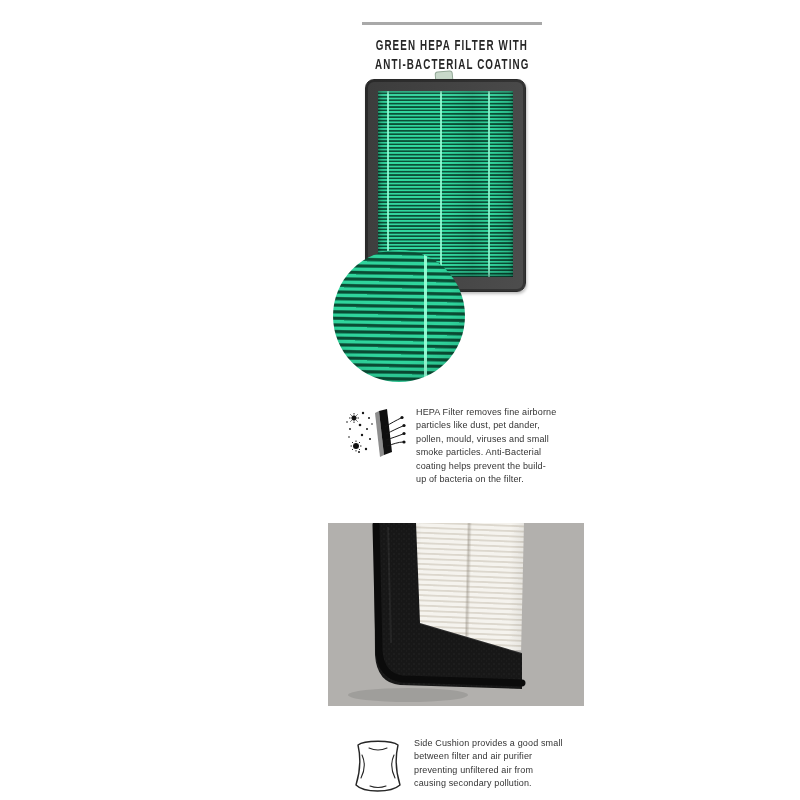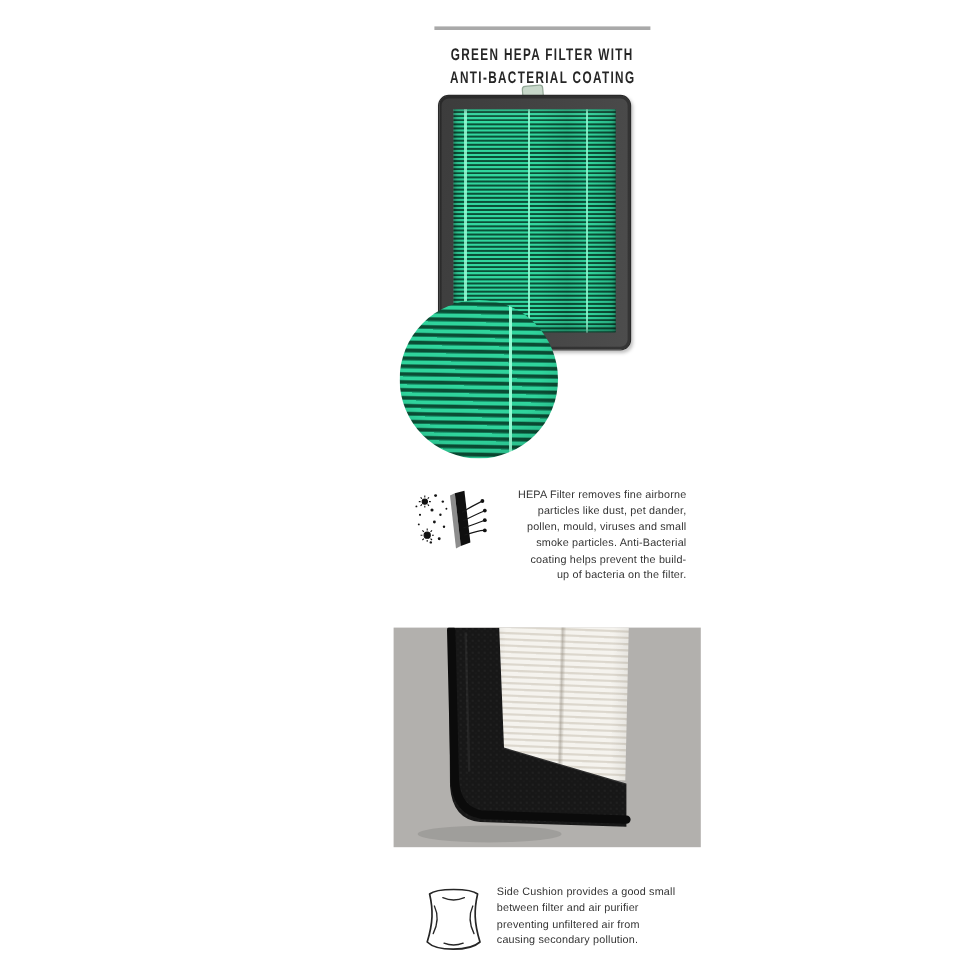--- a/index.html
+++ b/index.html
@@ -39,21 +39,21 @@
                  background:
                    radial-gradient(circle at 46% 42%, rgba(0,0,0,0) 55%, rgba(0,0,0,.18) 88%, rgba(0,0,0,.32) 100%),
                    linear-gradient(90deg, rgba(0,0,0,0) 91px, rgba(150,255,215,.95) 91px, rgba(150,255,215,.95) 94px, rgba(0,0,0,0) 94px),
                    repeating-linear-gradient(181deg, #2fd49c 0px, #2fd49c 2.4px, #0a4c34 3.6px, #0a4c34 5.3px, #1ea97b 6.6px); }
 
   
   .feature-icon { position:absolute; }
   .feature-text { position:absolute; font-size:9px; line-height:13.4px; color:#333333;
                   letter-spacing:.15px; white-space:pre-line; }
   #hepa-icon { left:292px; top:404px; }
-  #hepa-text { left:364px; top:406px; width:156px;text-align:right; }
+  #hepa-text { left:364px; top:406px; width:156px; }
   #cushion-icon { left:298px; top:733px; }
   #cushion-text { left:362px; top:737px; width:156px; }
 
   
   .photo { position:absolute; left:276px; top:523px; width:256px; height:183px;
            background:#b2b0ad; overflow:hidden; }
   .white-media { position:absolute; left:86px; top:-3px; width:110px; height:128px;
                  transform:rotate(1.3deg); transform-origin:0 0;
                  background:
                    linear-gradient(90deg, rgba(0,0,0,0) 53px, rgba(135,128,116,.45) 55px, rgba(0,0,0,0) 58px),

